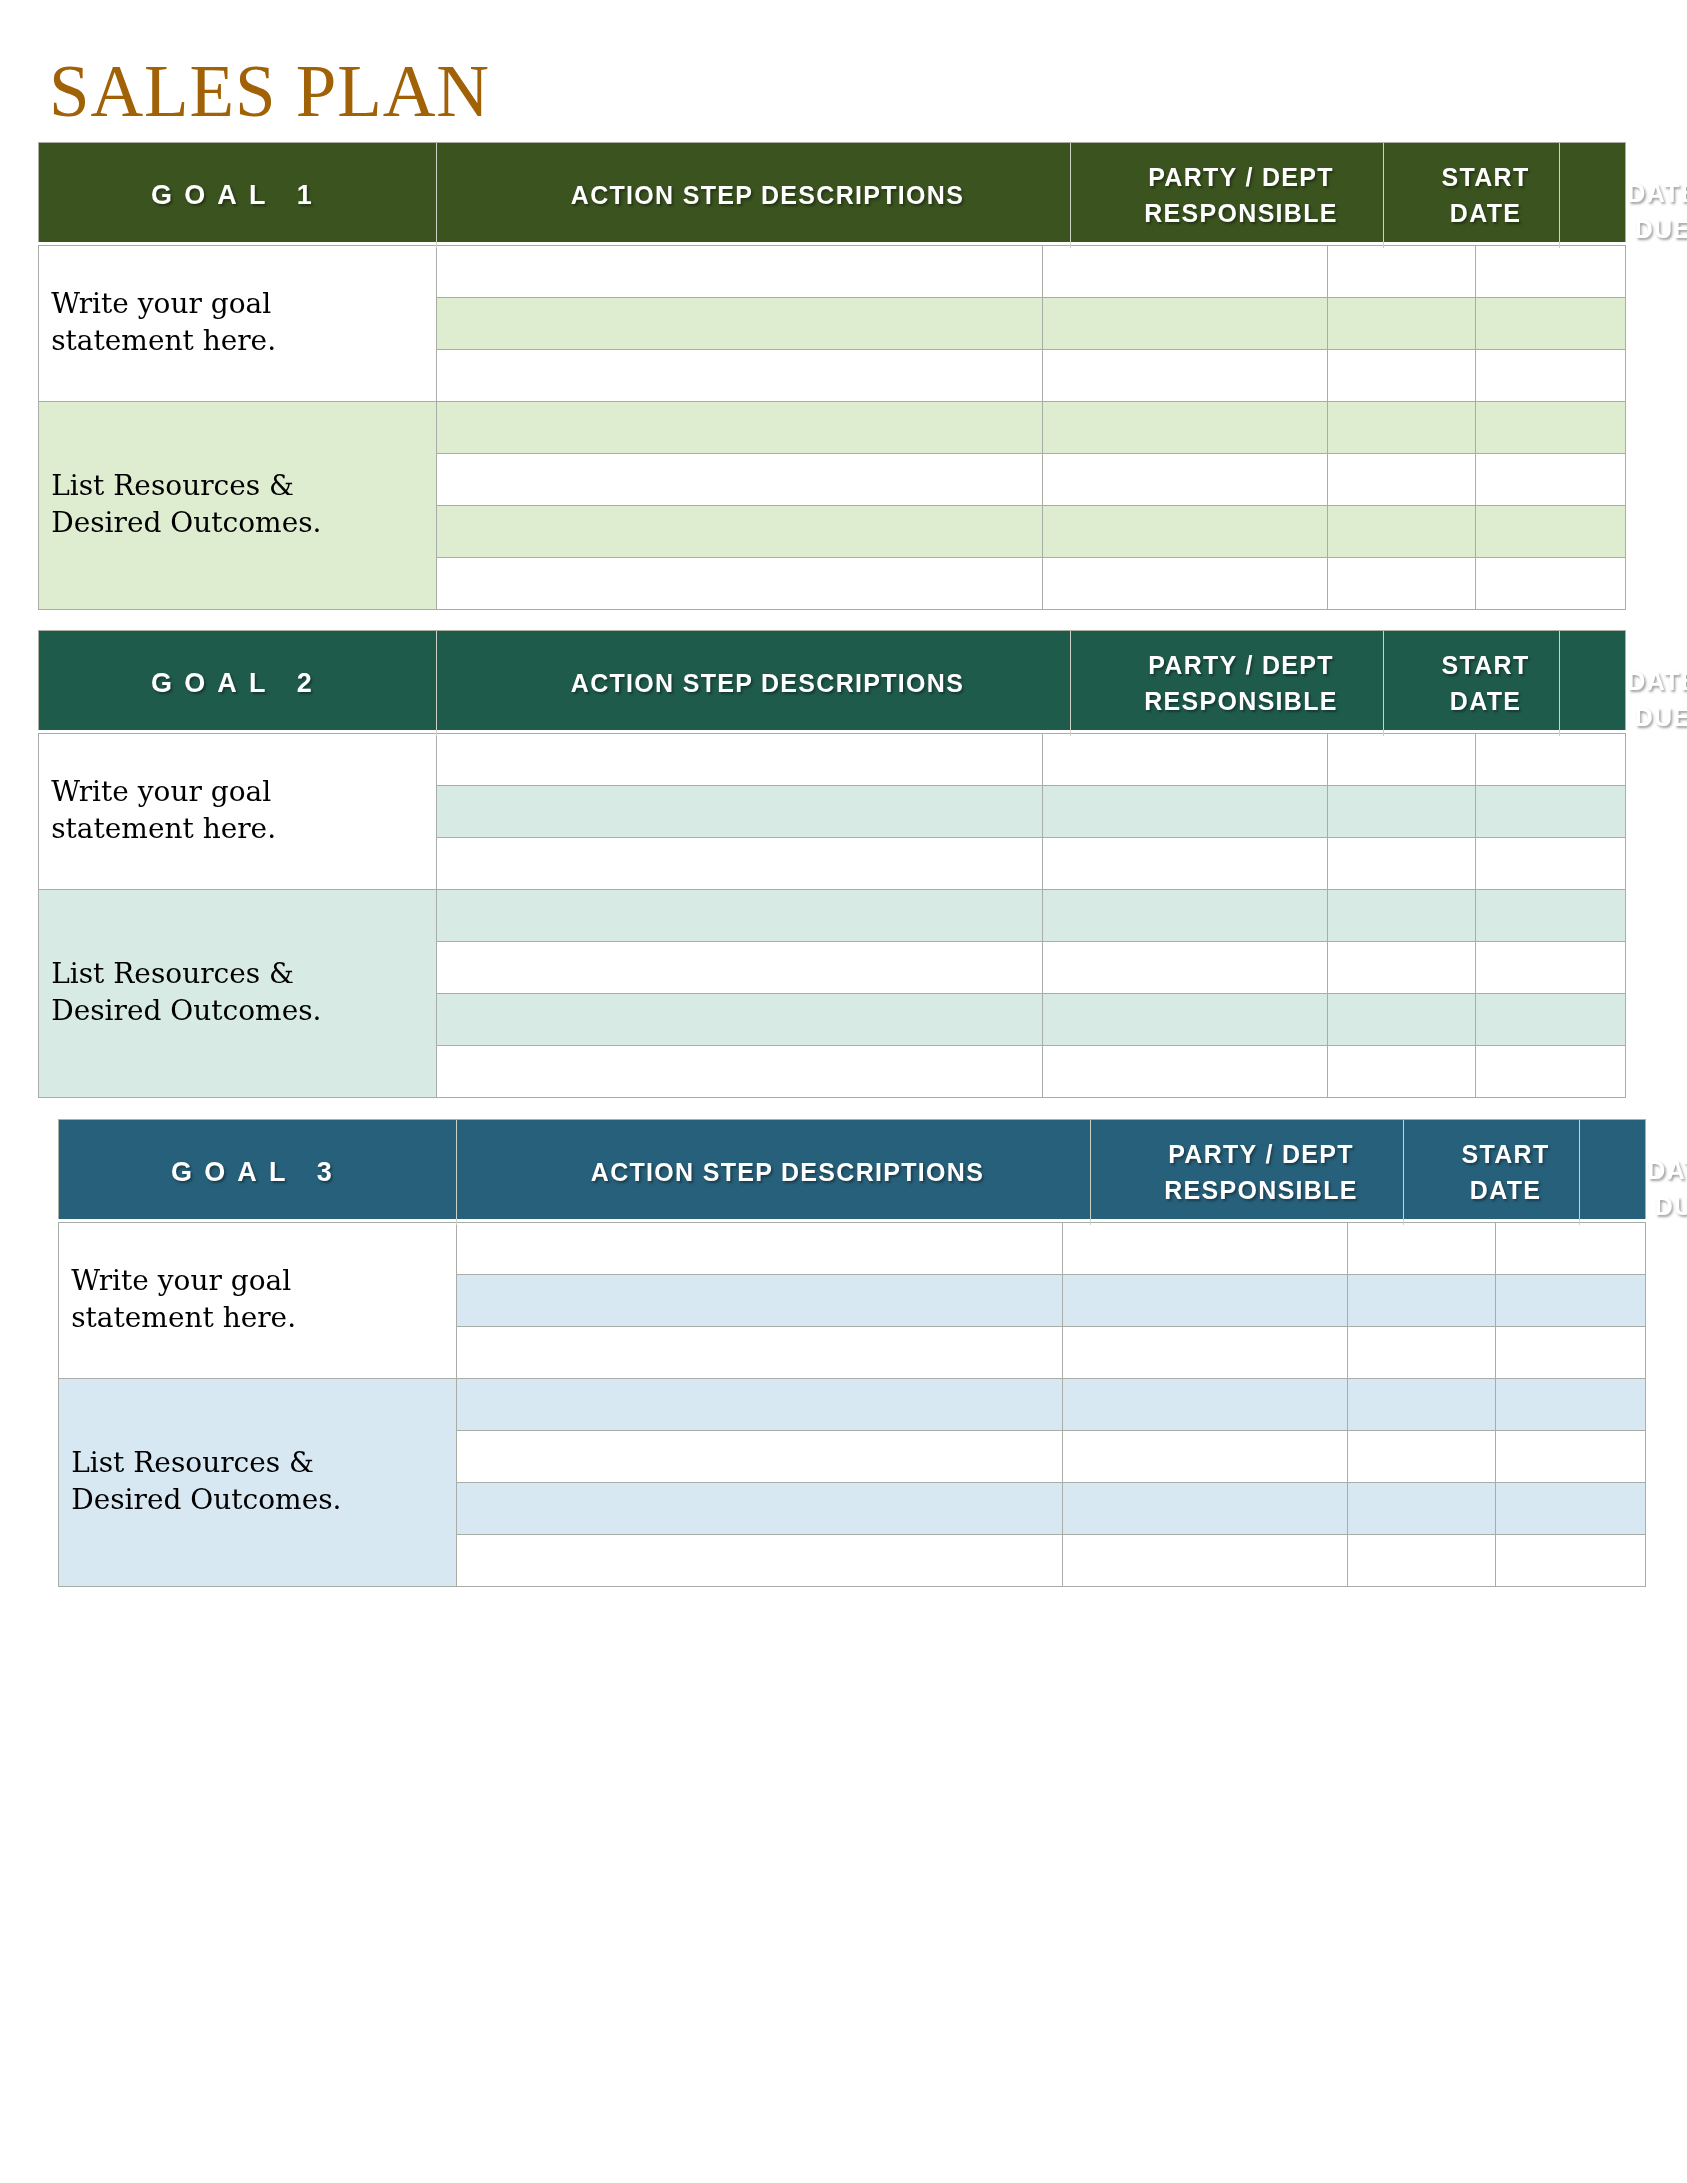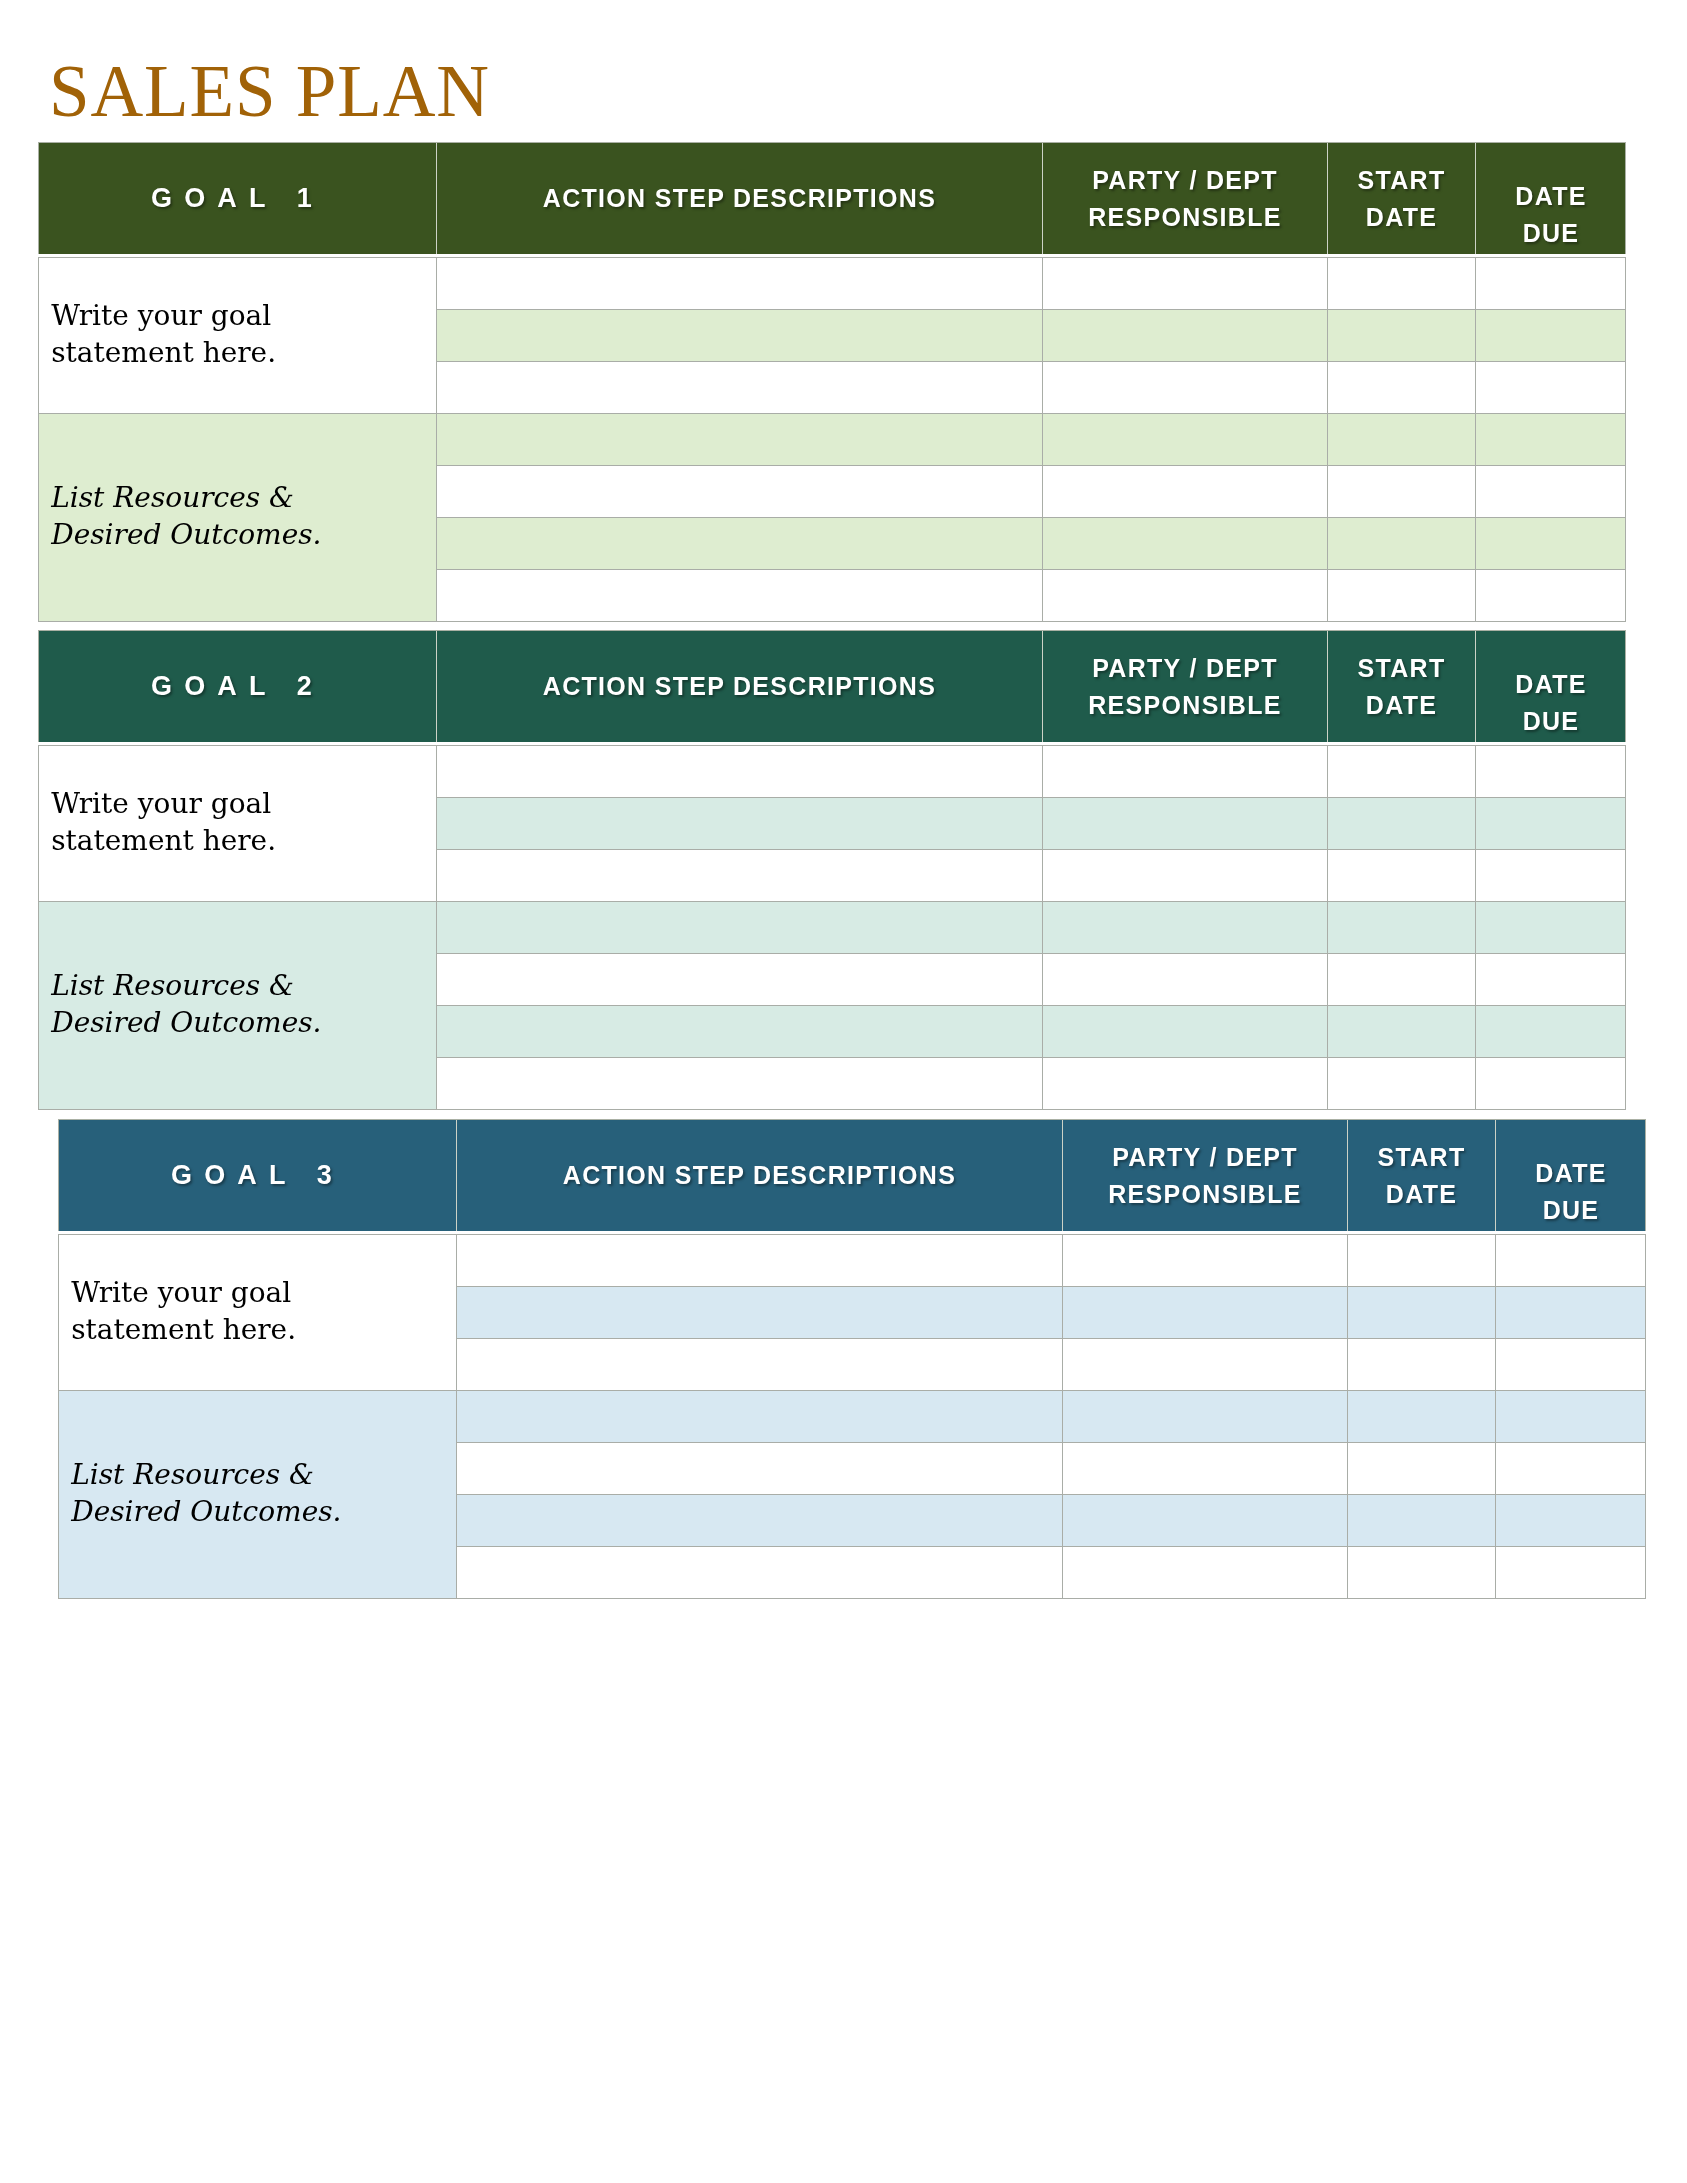--- a/index.html
+++ b/index.html
@@ -23,25 +23,26 @@
     white-space:nowrap;
   }
   .goal-table{
     position:absolute;
     left:38px;
     width:1588px;
   }
   .thead{
     display:grid;
     grid-template-columns:398px 606px 285px 148px 150px;
-    height:112px;
+    height:100px;
     background:var(--hdr);
     border:1.7px solid #aab0a4;
     border-bottom:none;
     box-sizing:border-box;
+    gap:28px;
   }
   .th{
     display:flex;
     align-items:center;
     justify-content:center;
     text-align:center;
     color:#ffffff;
     font-weight:bold;
     font-size:25px;
     letter-spacing:1.3px;
@@ -75,21 +76,20 @@
     font-family:"DejaVu Serif","Liberation Serif",serif;
     font-size:28px;
     line-height:1.32;
     color:#000000;
     padding:8.7px 24.5px 8.7px 12.2px;
     vertical-align:middle;
     background:#ffffff;
   }
   .body-table td.label-cell.tinted{
     background:var(--tint);
-    font-style:italic;
   }
 </style>
 </head>
 <body>
 
 <div class="page">
 
   <div class="title">SALES PLAN</div>
 
   <section class="goal-table" style="top: 142px; --hdr: #3a531f; --tint: #deedd0;">

